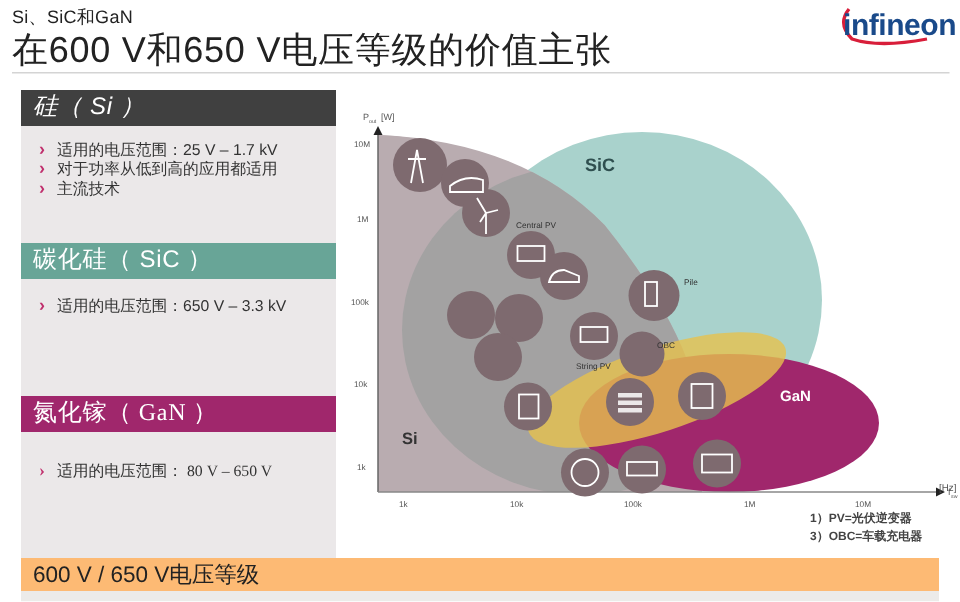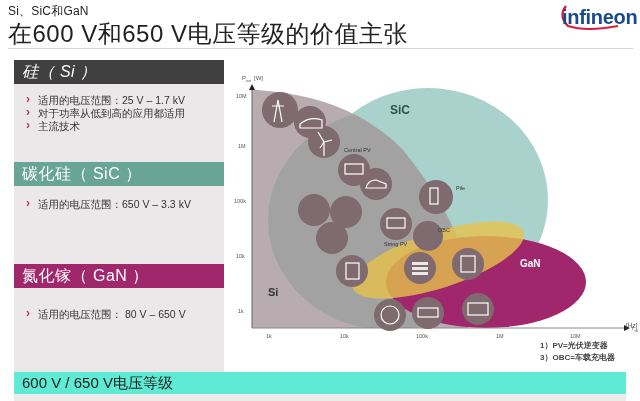--- a/index.html
+++ b/index.html
@@ -21,30 +21,30 @@
   .card-body li::before { content: "›"; position: absolute; left: 0; top: -1px; color: #c0306d; font-weight: bold; font-size: 12px; }
 
   .card-si { top: 60px; }
   .card-si .card-head { background: #404040; font-style: italic; }
   .card-si .card-body { height: 78px; padding-top: 10px; }
 
   .card-sic { top: 162px; }
   .card-sic .card-head { background: #68a597; }
   .card-sic .card-body { height: 84px; padding-top: 12px; }
 
-  .card-gan { top: 264px; }
+  .card-gan { top: 264px; font-family: Liberation Serif, serif; }
   .card-gan .card-head { background: #a0276c; }
   .card-gan .card-body { height: 88px; padding-top: 20px; }
 
   .chart { position: absolute; left: 228px; top: 60px; width: 412px; height: 310px; text-decoration: underline; }
   .axis-lbl { position: absolute; font-size: 6.5px; color: #555; }
 
   .footnotes { position: absolute; left: 540px; top: 340px; font-size: 8px; color: #444; line-height: 12px; font-weight: bold; }
 
-  .bottom-bar { position: absolute; left: 14px; top: 372px; width: 612px; height: 22px; background: #5eead4; }
+  .bottom-bar { position: absolute; left: 14px; top: 372px; width: 612px; height: 22px; background: #fdba74; }
   .bottom-bar-text { position: absolute; left: 8px; top: 2px; font-size: 15px; color: #222; }
   .bottom-strip { position: absolute; left: 14px; top: 394px; width: 612px; height: 7px; background: #ecebe9; }
 </style>
 </head>
 <body>
 
 <div class="title-block">
   <div class="title-line1">Si、SiC和GaN</div>
   <div class="title-line2">在600 V和650 V电压等级的价值主张</div>
 </div>

